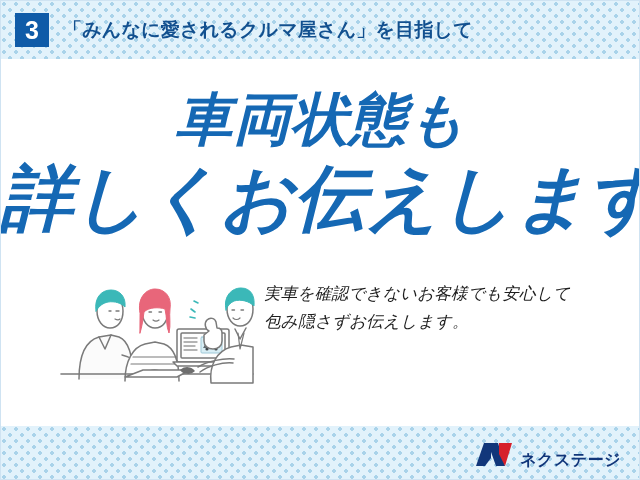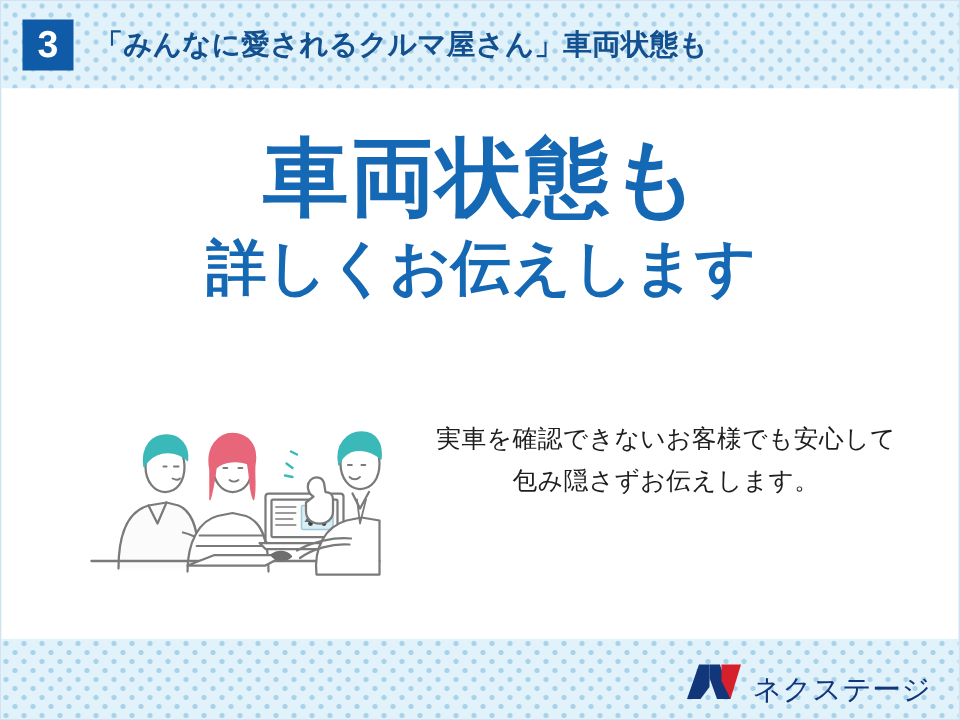--- a/index.html
+++ b/index.html
@@ -70,38 +70,39 @@
   }
 
   
   #main {
     position: absolute;
     left: 0;
     top: 58px;
     width: 569px;
     height: 367px;
     background: #ffffff;
+    font-style: italic;
   }
 
   #headline {
     position: absolute;
     left: 0;
     top: 26px;
     width: 640px;
     text-align: center;
     color: #1568b4;
     font-weight: bold;
     font-size: 57px;
     line-height: 1.22;
     letter-spacing: 1px;
     white-space: nowrap;
   }
   #headline .line2 {
     letter-spacing: 0px;
-    font-size: 40px;
+    font-size: 72px;
   }
 
   
   #illustration {
     position: absolute;
     left: 58px;
     top: 212px;
     width: 196px;
     height: 114px;
   }
@@ -110,21 +111,20 @@
   #body-copy {
     position: absolute;
     left: 263px;
     top: 220px;
     width: 360px;
     color: #1d1d1d;
     font-size: 16.5px;
     line-height: 1.72;
     letter-spacing: 0.3px;
     white-space: nowrap;
-    text-align: center;
   }
 
   
   #footer-band {
     top: 425px;
     height: 55px;
   }
   #footer-logo {
     position: absolute;
     right: 18px;
@@ -134,36 +134,36 @@
     align-items: center;
   }
   #logo-mark {
     width: 38px;
     height: 27px;
     flex: 0 0 auto;
   }
   #logo-text {
     margin-left: 7px;
     color: #11367a;
-    font-size: 19px;
-    font-weight: normal;
+    font-size: 16px;
+    font-weight: bold;
     letter-spacing: 0.5px;
     line-height: 1;
     margin-top: 12px;
   }
 </style>
 </head>
 <body>
 
 <div id="page">
 
   <div id="header-band" class="dot-band"></div>
   <div id="header-inner">
     <div id="step-badge">3</div>
-    <div id="header-title">「みんなに愛されるクルマ屋さん」車両状態も</div>
+    <div id="header-title">「みんなに愛されるクルマ屋さん」を目指して</div>
   </div>
 
   <div id="main">
 
     <div id="headline">
       <div class="line1">車両状態も</div>
       <div class="line2">詳しくお伝えします</div>
     </div>
 
     <div id="illustration">

